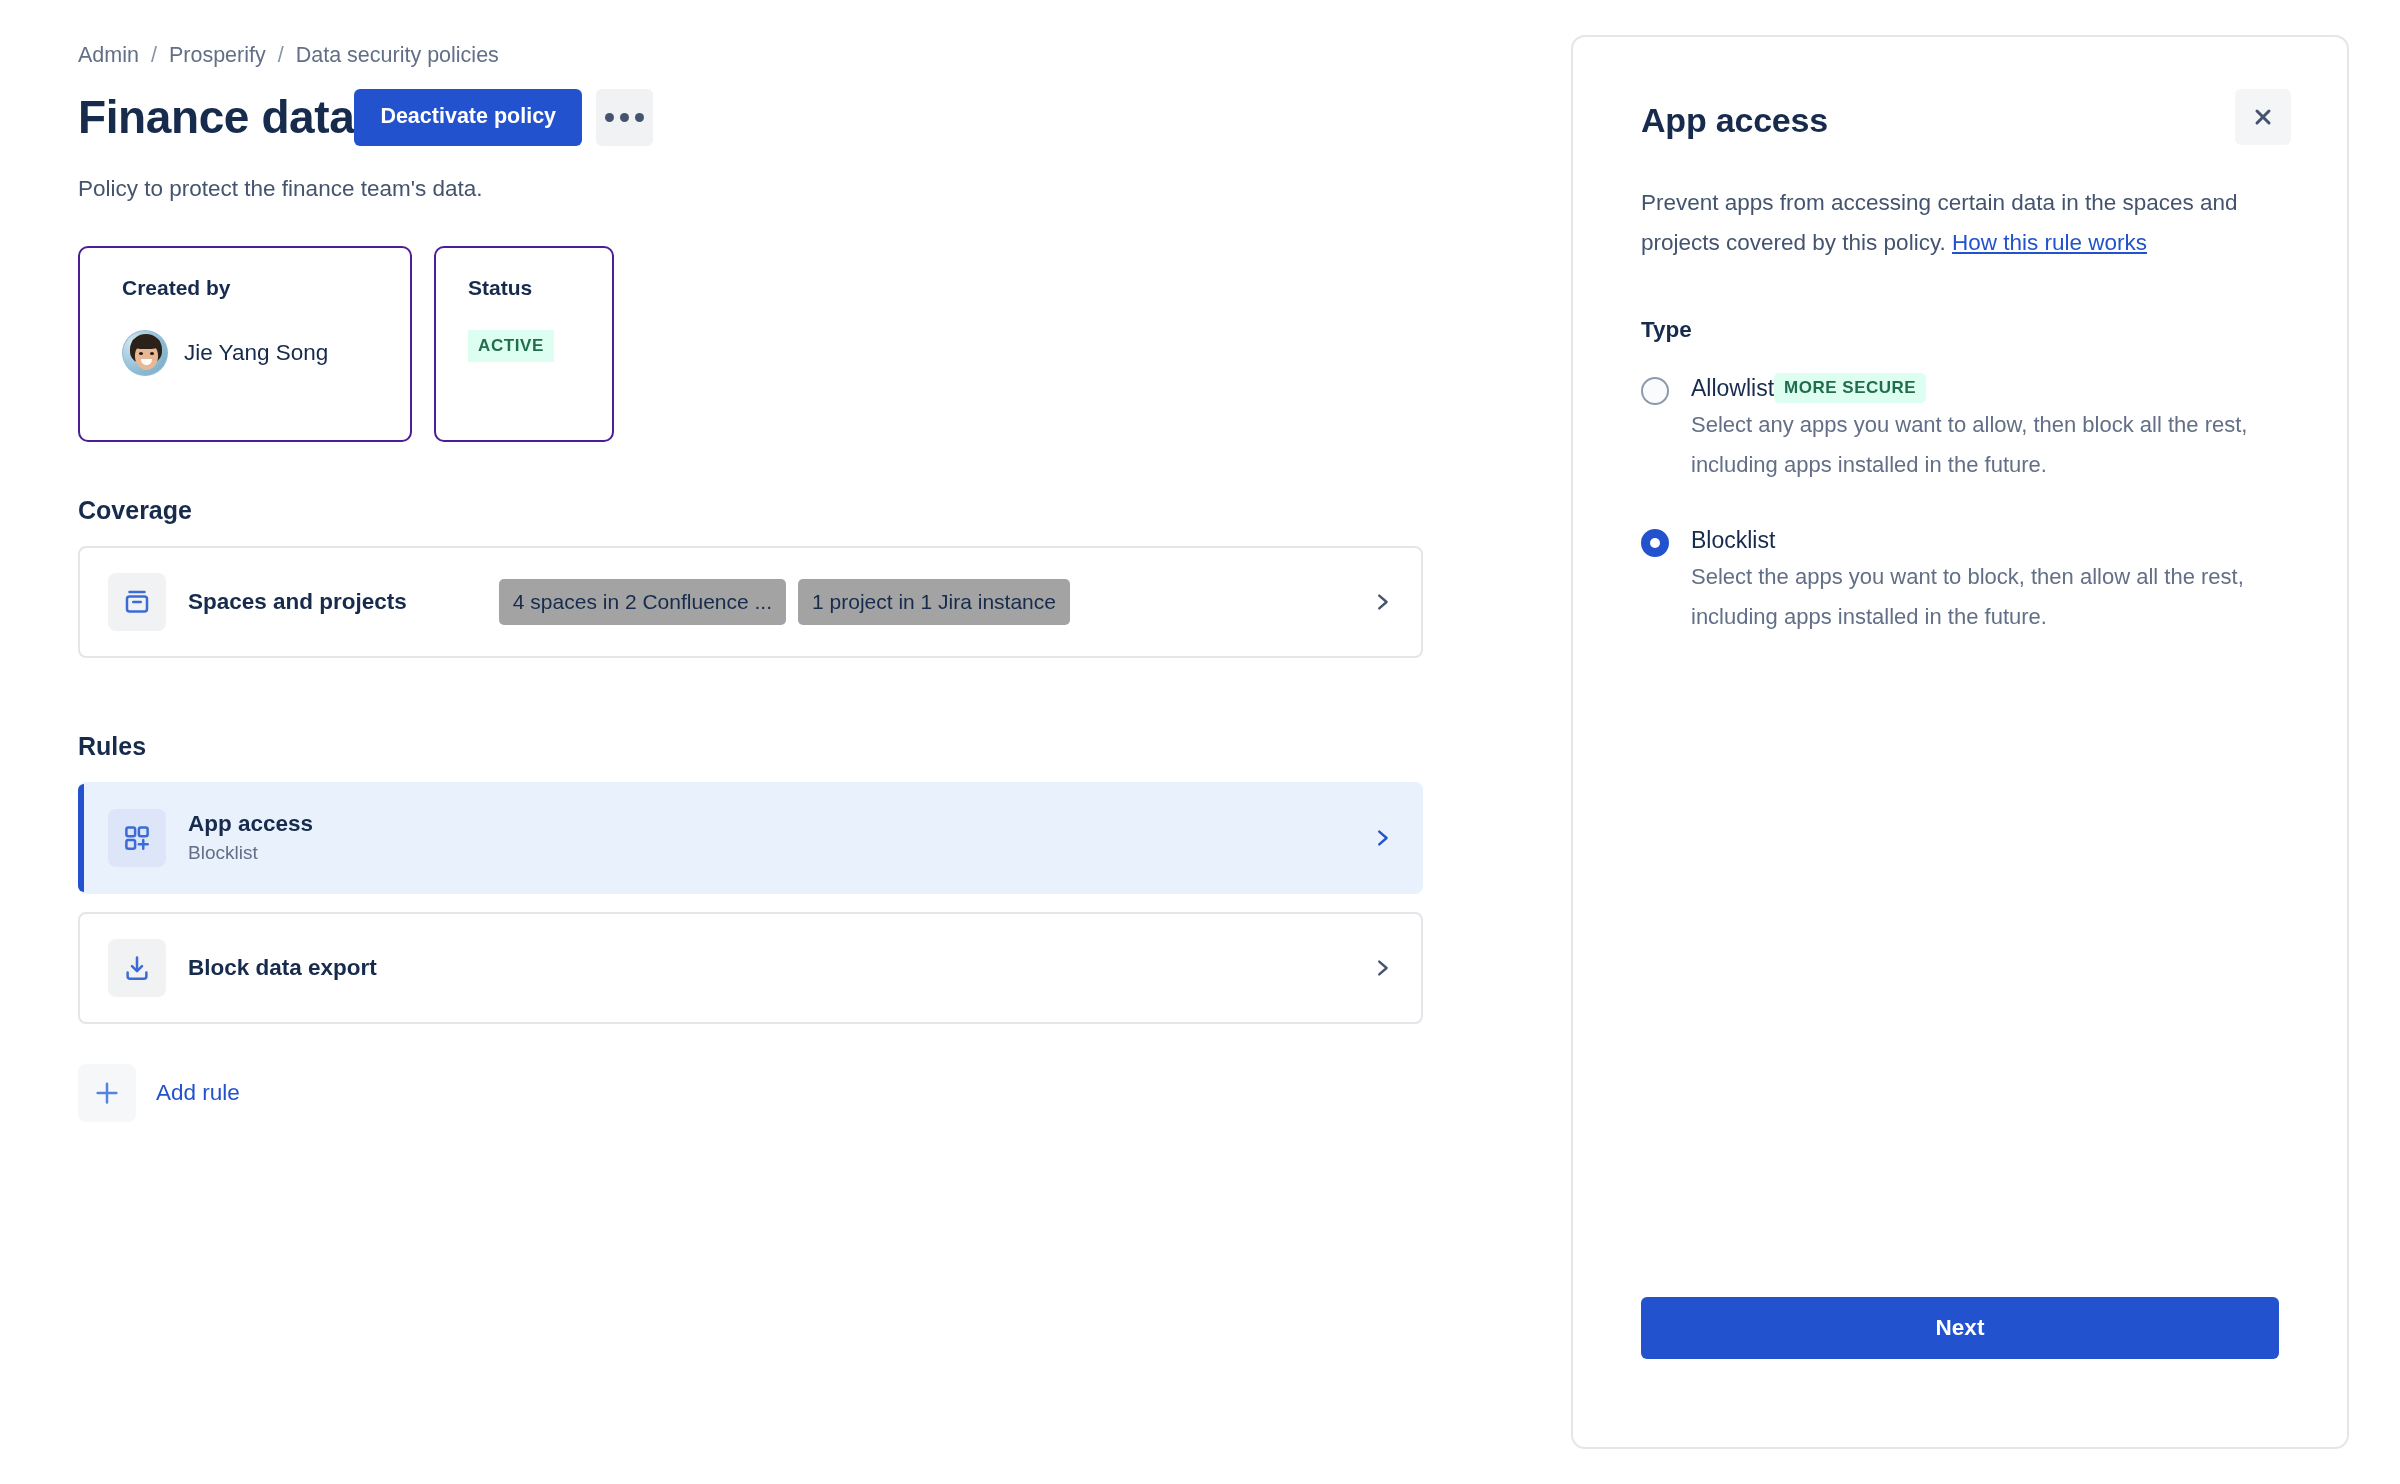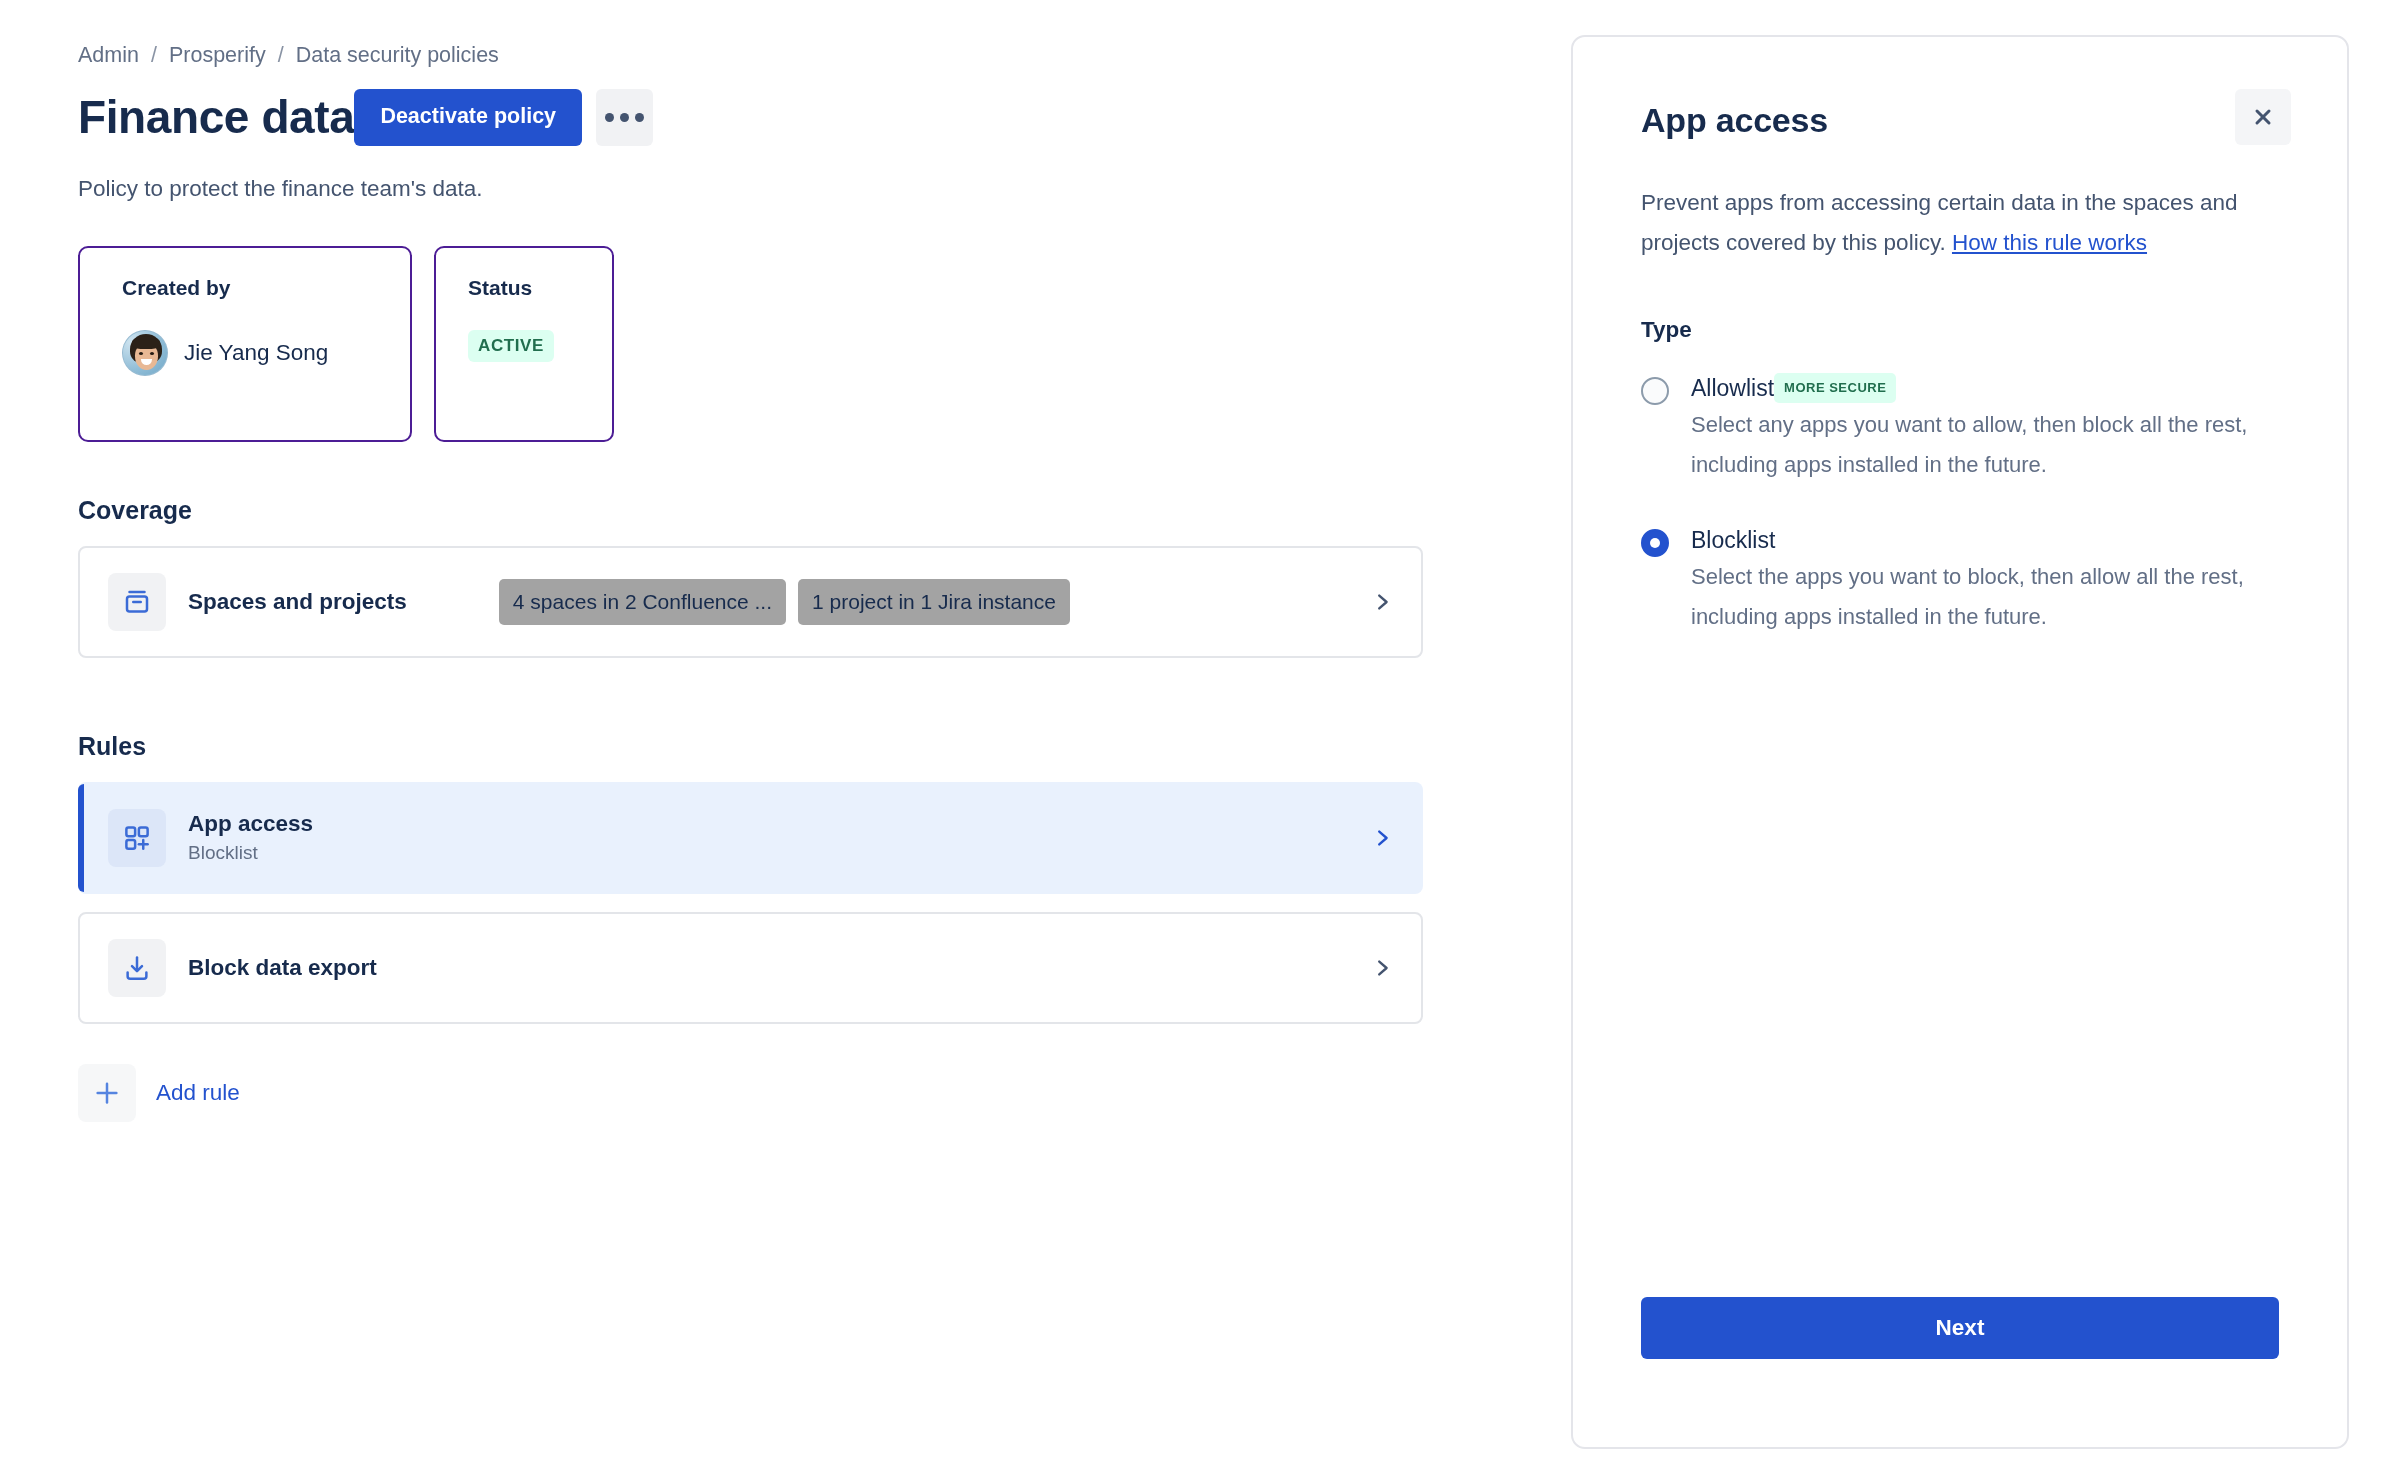--- a/index.html
+++ b/index.html
@@ -137,21 +137,21 @@
   .avatar .smile { position:absolute; left:18px; top:28px; width:11px; height:6px; background:#fff; border-radius:0 0 9px 9px; }
   .meta-name { font-size: 22.5px; color: #172B4D; line-height: 28px; }
   .badge-active {
     display: inline-block;
     background: #DCFFF1;
     color: #216E4E;
     font-size: 17px;
     font-weight: 700;
     letter-spacing: 0.6px;
     padding: 6px 10px;
-    border-radius: 6px;
+    border-radius: 0;
     line-height: 20px;
   }
 
   
   .section-title {
     font-size: 25px;
     font-weight: 600;
     color: #172B4D;
     margin-top: 52px;
     margin-bottom: 20px;
@@ -363,21 +363,21 @@
     min-height: 34px;
   }
   .radio-title {
     font-size: 23px;
     color: #172B4D;
     line-height: 32px;
   }
   .badge-secure {
     background: #DCFFF1;
     color: #216E4E;
-    font-size: 13px;
+    font-size: 17px;
     font-weight: 700;
     letter-spacing: 0.5px;
     padding: 5px 10px;
     border-radius: 5px;
     line-height: 20px;
     white-space: nowrap;
   }
   .radio-desc {
     margin-top: 8px;
     font-size: 22px;

